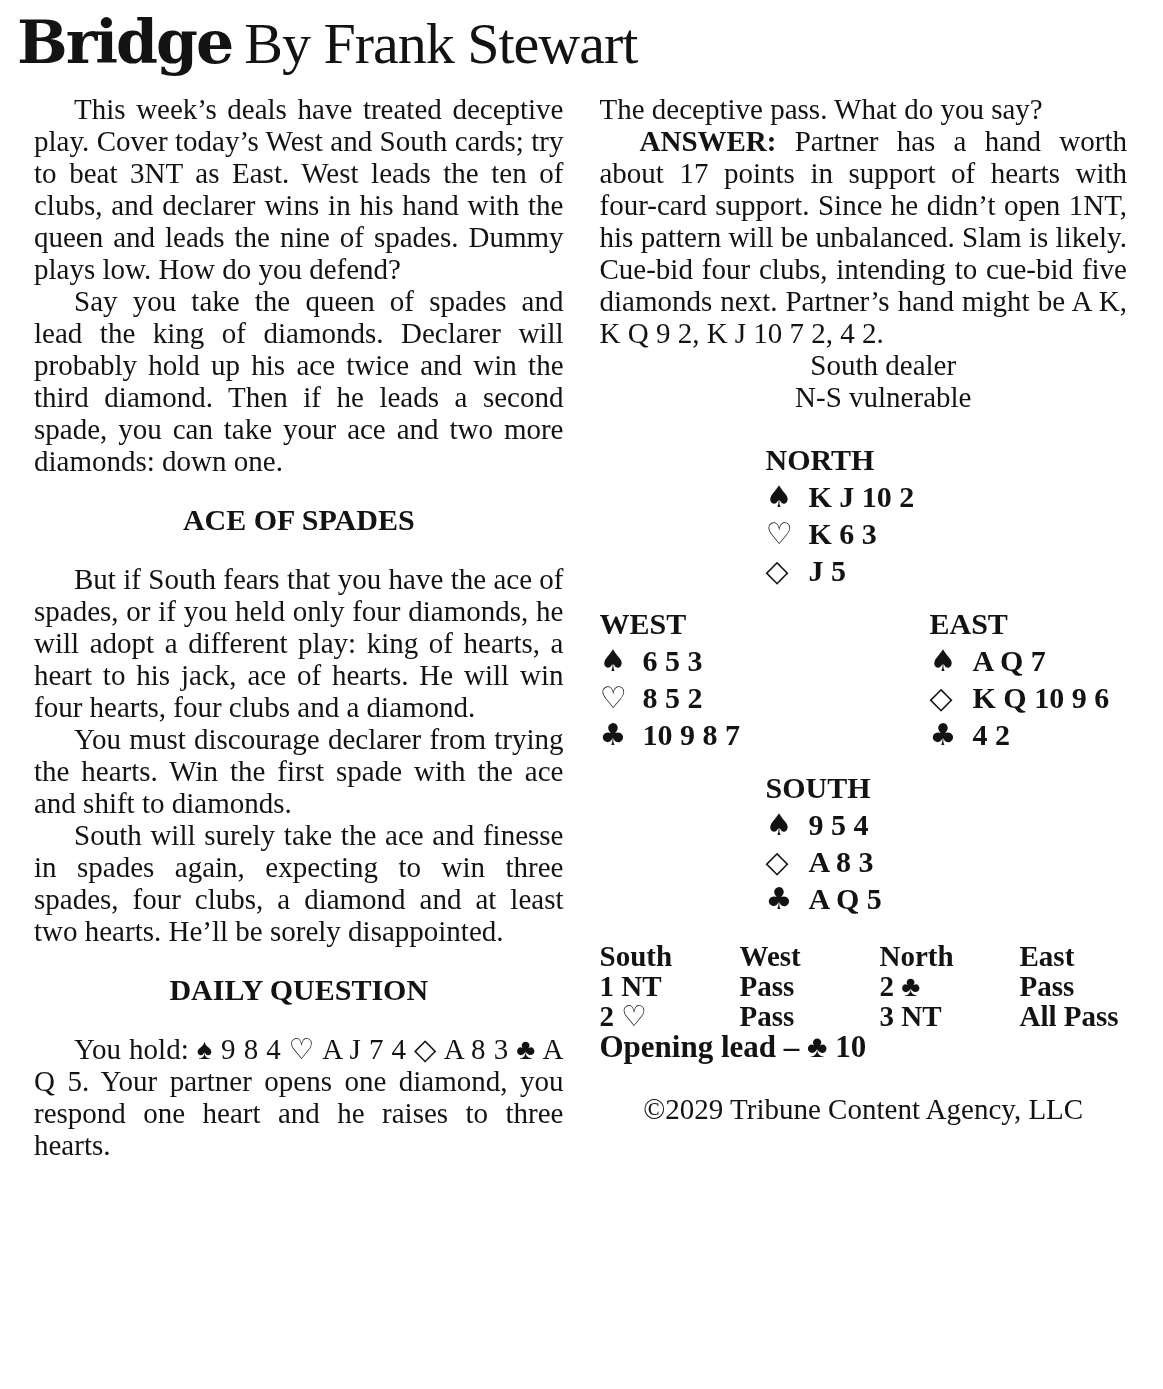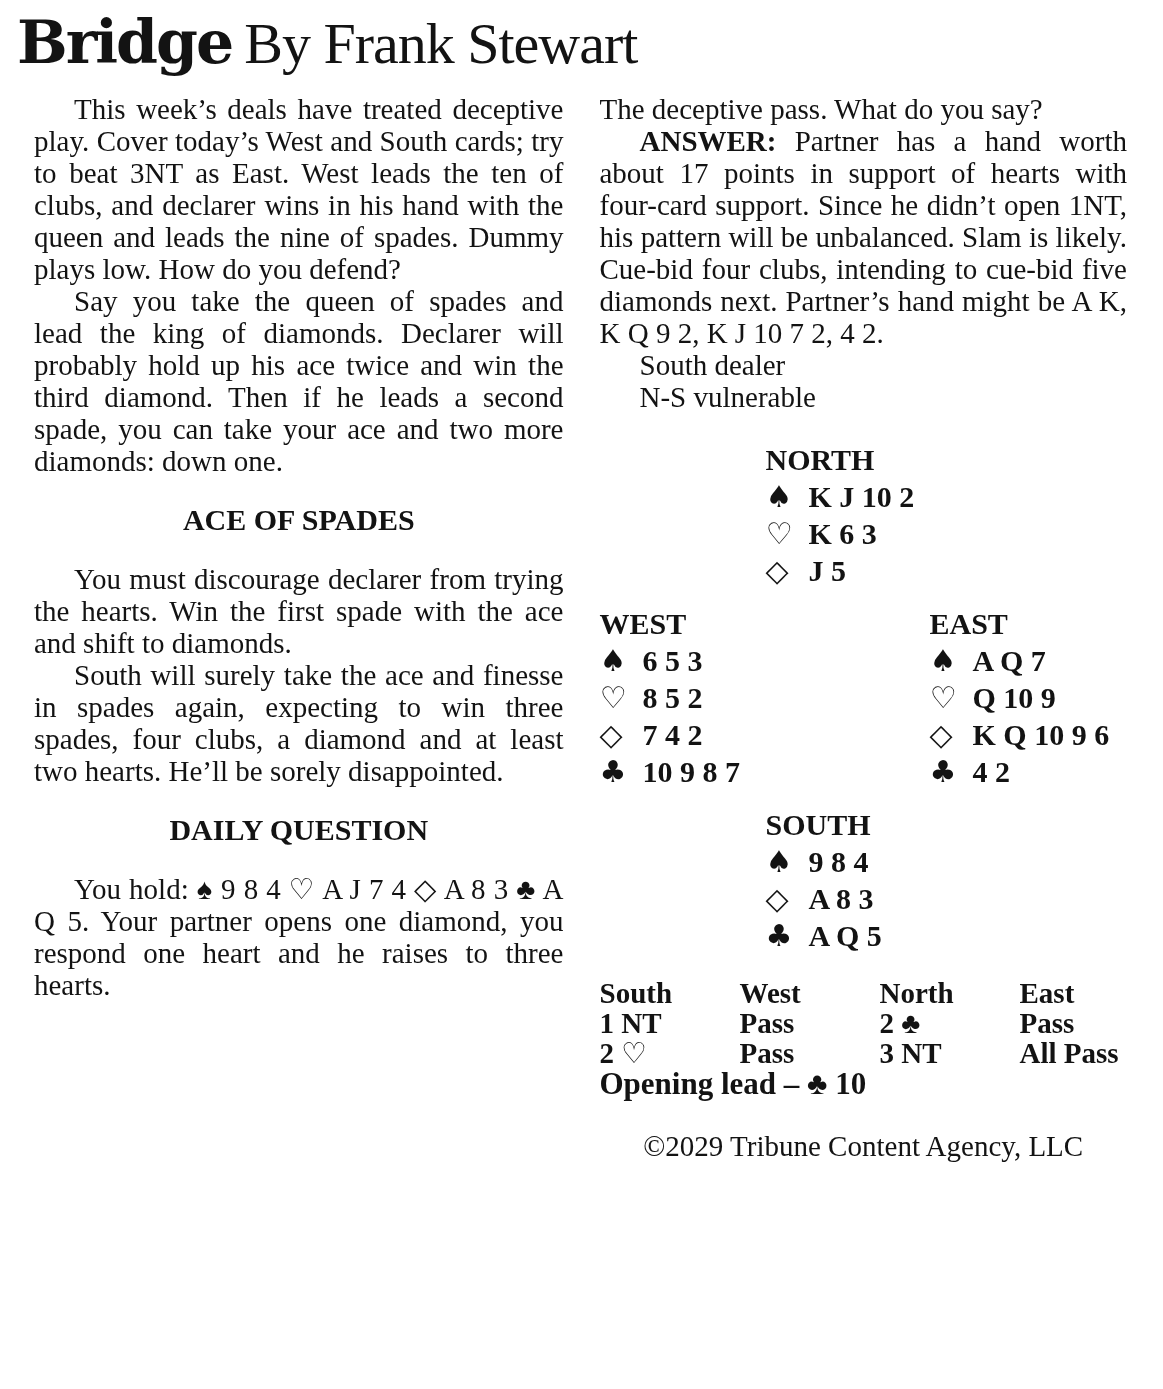--- a/index.html
+++ b/index.html
@@ -53,21 +53,21 @@
   p { margin: 0; }
   p.indent { text-indent: 40px; }
   .section-heading {
     font-size: 30px;
     font-weight: bold;
     text-align: center;
     margin: 27px 0 27px 0;
     text-indent: 0;
   }
   .plain-line {
-    text-align: left;
+    text-align: center;
     text-indent: 40px;
   }
   .answer-label { font-weight: bold; }
   
   .deal {
     font-weight: bold;
     font-size: 30px;
     line-height: 37px;
     text-align: left;
     margin-top: 28px;
@@ -115,20 +115,21 @@
   </h1>
 
   <div class="columns">
 
     <div class="col col-left">
       <p class="indent">This week’s deals have treated deceptive play. Cover today’s West and South cards; try to beat 3NT as East. West leads the ten of clubs, and declarer wins in his hand with the queen and leads the nine of spades. Dummy plays low. How do you defend?</p>
       <p class="indent">Say you take the queen of spades and lead the king of diamonds. Declarer will probably hold up his ace twice and win the third diamond. Then if he leads a second spade, you can take your ace and two more diamonds: down one.</p>
 
       <h2 class="section-heading">ACE OF SPADES</h2>
 
+      <p class="indent">But if South fears that you have the ace of spades, or if you held only four diamonds, he will adopt a different play: king of hearts, a heart to his jack, ace of hearts. He will win four hearts, four clubs and a diamond.</p>
       <p class="indent">You must discourage declarer from trying the hearts. Win the first spade with the ace and shift to diamonds.</p>
       <p class="indent">South will surely take the ace and finesse in spades again, expecting to win three spades, four clubs, a diamond and at least two hearts. He’ll be sorely disappointed.</p>
 
       <h2 class="section-heading">DAILY QUESTION</h2>
 
       <p class="indent">You hold: ♠ 9 8 4  ♡ A J 7 4 ◇ A 8 3  ♣ A Q 5. Your partner opens one diamond, you respond one heart and he raises to three hearts.</p>
     </div>
 
     <div class="col col-right">
       <p>The deceptive pass. What do you say?</p>
@@ -145,35 +146,33 @@
           <div class="suit-row"><span class="suit">♠</span><span>K J 10 2</span></div>
           <div class="suit-row"><span class="suit">♡</span><span>K 6 3</span></div>
           <div class="suit-row"><span class="suit">◇</span><span>J 5</span></div>
         </div>
 
         <div class="we-row">
           <div class="hand hand-west">
             <div class="hand-label">WEST</div>
             <div class="suit-row"><span class="suit">♠</span><span>6 5 3</span></div>
             <div class="suit-row"><span class="suit">♡</span><span>8 5 2</span></div>
-            <div class="suit-row"><span class="suit">◇</span><span>7 4 2</span></div>
             <div class="suit-row"><span class="suit">♣</span><span>10 9 8 7</span></div>
           </div>
           <div class="hand hand-east">
             <div class="hand-label">EAST</div>
             <div class="suit-row"><span class="suit">♠</span><span>A Q 7</span></div>
-            <div class="suit-row"><span class="suit">♡</span><span>Q 10 9</span></div>
             <div class="suit-row"><span class="suit">◇</span><span>K Q 10 9 6</span></div>
             <div class="suit-row"><span class="suit">♣</span><span>4 2</span></div>
           </div>
         </div>
 
         <div class="hand hand-south">
           <div class="hand-label">SOUTH</div>
-          <div class="suit-row"><span class="suit">♠</span><span>9 8 4</span></div>
+          <div class="suit-row"><span class="suit">♠</span><span>9 5 4</span></div>
           <div class="suit-row"><span class="suit">◇</span><span>A 8 3</span></div>
           <div class="suit-row"><span class="suit">♣</span><span>A Q 5</span></div>
         </div>
       </div>
 
       <div class="auction">
         <div>South</div>
         <div>West</div>
         <div>North</div>
         <div>East</div>

